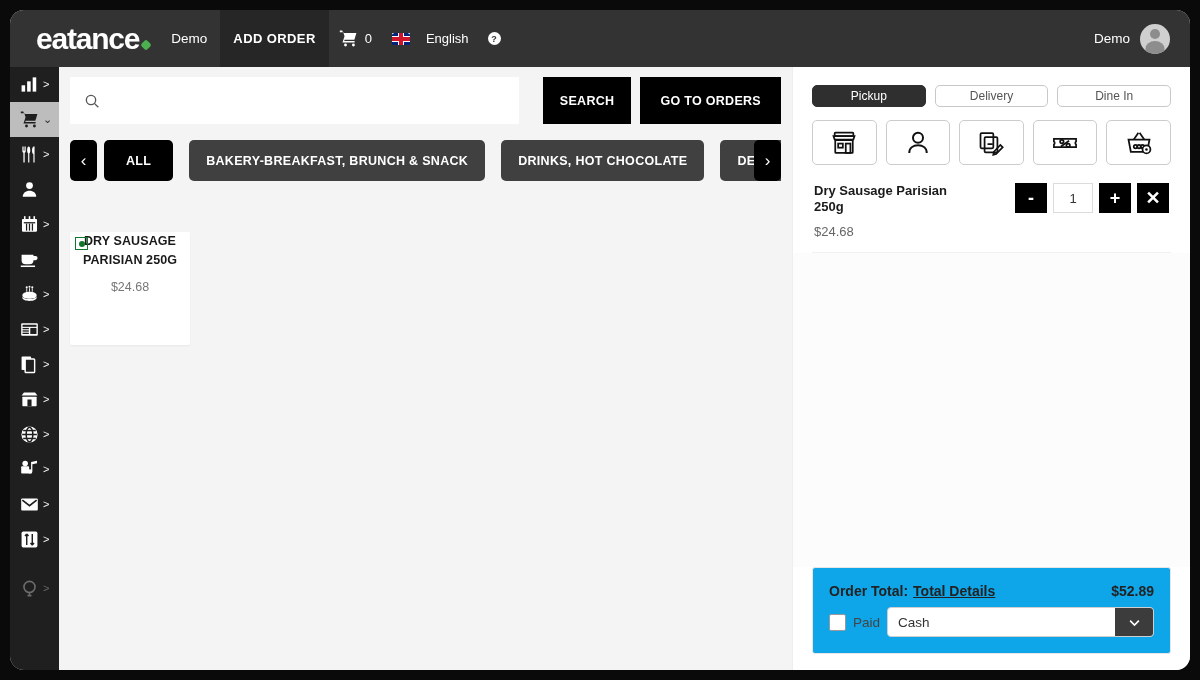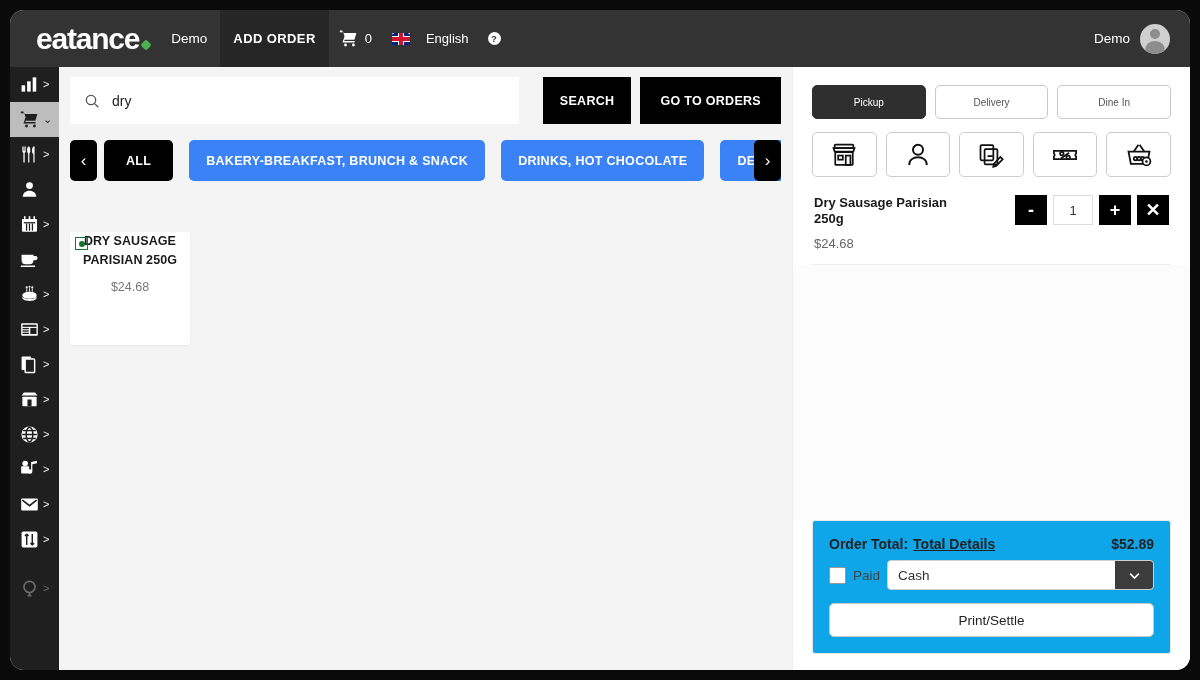--- a/index.html
+++ b/index.html
@@ -202,21 +202,21 @@
     width: 27px; height: 41px;
     background: #000; color: #fff;
     border-radius: 5px;
     display: flex; align-items: center; justify-content: center;
     font-size: 17px; cursor: pointer;
     flex: 0 0 27px;
   }
   .cat {
     height: 41px;
     border-radius: 5px;
-    background: #3b82f6;
+    background: #404040;
     color: #fff;
     font-size: 12.5px;
     font-weight: bold;
     letter-spacing: 0.3px;
     display: flex; align-items: center; justify-content: center;
     padding: 8px 17px;
     cursor: pointer; white-space: nowrap;
     flex: 0 0 auto;
   }
   .cat.active { background: #000000; padding: 0 22px; }
@@ -274,24 +274,24 @@
     width: 398px; flex: 0 0 398px;
     background: #ffffff;
     display: flex; flex-direction: column;
     border-left: 1px solid #eeeeee;
   }
   .ordertypes {
     display: flex; gap: 9px;
     padding: 18px 19px 0 19px;
   }
   .otype {
-    flex: 1; height: 34px;
+    flex: 1; height: 22px;
     border-radius: 5px;
     display: flex; align-items: center; justify-content: center;
-    font-size: 10px;
+    font-size: 12px;
     border: 1px solid #c8c8c8;
     background: #fff; color: #555;
     cursor: pointer;
   }
   .otype.active {
     background: #2f2f2f; color: #fff; border-color: #2f2f2f;
   }
   .iconrow {
     display: flex; gap: 9px;
     padding: 13px 19px 0 19px;
@@ -597,21 +597,20 @@
     </div>
 
     <div class="content">
 
       <div class="searchrow">
         <div class="searchbox">
           <svg viewBox="0 0 24 24" fill="none" stroke="#555" stroke-width="2">
             <circle cx="10.5" cy="10.5" r="7"></circle>
               <line x1="15.6" y1="15.6" x2="21.5" y2="21.5"></line>
           </svg>
-          <input type="text" value="dry" style="">
         </div>
         <button class="btn-dark">SEARCH</button>
         <button class="btn-dark btn-orders">GO TO ORDERS</button>
       </div>
 
       <div class="catrow">
         <div class="arrow-btn">‹</div>
         <div class="cat-scroll">
           <div class="cat active">ALL</div>
           <div class="cat">BAKERY-BREAKFAST, BRUNCH &amp; SNACK</div>
@@ -714,18 +713,17 @@
           <span class="paidlabel">Paid</span>
           <div class="selwrap">
             <span class="selval">Cash</span>
             <span class="selarrow">
               <svg viewBox="0 0 24 24" width="15" height="15" fill="none" stroke="#fff" stroke-width="2.6">
                   <path d="M5 9l7 7 7-7"></path>
                 </svg>
             </span>
           </div>
         </div>
-        <button class="settle">Print/Settle</button>
       </div>
 
     </div>
   </div>
 </div>
 
 </body></html>

